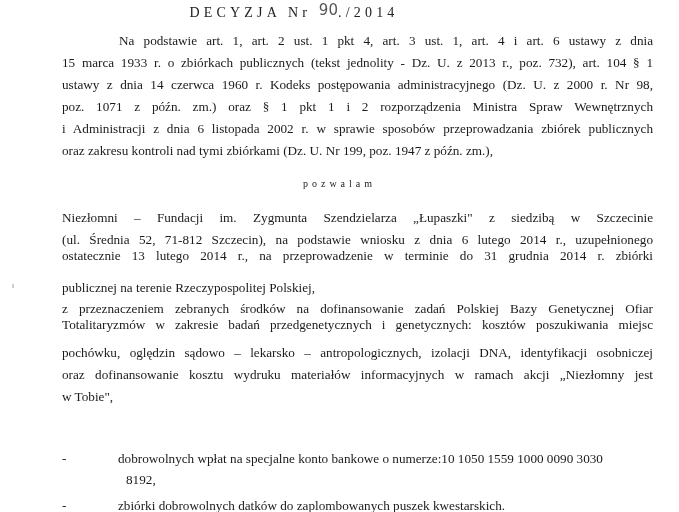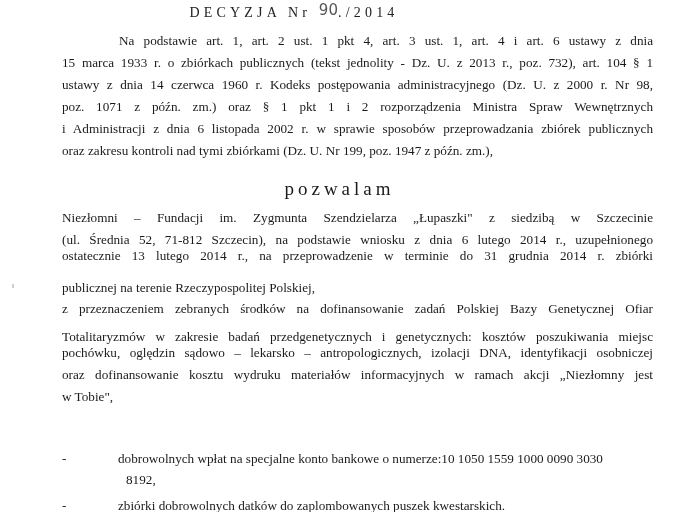--- a/index.html
+++ b/index.html
@@ -50,21 +50,21 @@
       text-align: justify;
       text-align-last: justify;
     }
     .pozwalam {
       position: absolute;
       top: 178px;
       left: 0;
       width: 679px;
       text-align: center;
       letter-spacing: 4px;
-      font-size: 19px;
+      font-size: 10px;
     }
     .dash {
       position: absolute;
       left: 62px;
       font-size: 13px;
     }
     .margin-mark {
       position: absolute;
       left: 12px;
       top: 284px;
@@ -95,21 +95,21 @@
     <div class="line just" style="top:210px;left:62px;width:591px;">Niezłomni – Fundacji im. Zygmunta Szendzielarza „Łupaszki" z siedzibą w Szczecinie</div>
     <div class="line just" style="top:232px;left:62px;width:591px;">(ul. Średnia 52, 71-812 Szczecin), na podstawie wniosku z dnia 6 lutego 2014 r., uzupełnionego</div>
     <div class="line just" style="top:248px;left:62px;width:591px;">ostatecznie 13 lutego 2014 r., na przeprowadzenie w terminie do 31 grudnia 2014 r. zbiórki</div>
     <div class="line" style="top:280px;left:62px;font-family:Liberation Serif, serif;">publicznej na terenie Rzeczypospolitej Polskiej,</div>
   </div>
 
   <div class="margin-mark"></div>
 
   <div>
     <div class="line just" style="top:301px;left:62px;width:591px;">z przeznaczeniem zebranych środków na dofinansowanie zadań Polskiej Bazy Genetycznej Ofiar</div>
-    <div class="line just" style="top:329px;left:62px;width:591px;">Totalitaryzmów w zakresie badań przedgenetycznych i genetycznych: kosztów poszukiwania miejsc</div>
+    <div class="line just" style="top:317px;left:62px;width:591px;">Totalitaryzmów w zakresie badań przedgenetycznych i genetycznych: kosztów poszukiwania miejsc</div>
     <div class="line just" style="top:345px;left:62px;width:591px;">pochówku, oględzin sądowo – lekarsko – antropologicznych, izolacji DNA, identyfikacji osobniczej</div>
     <div class="line just" style="top:367px;left:62px;width:591px;">oraz dofinansowanie kosztu wydruku materiałów informacyjnych w ramach akcji „Niezłomny jest</div>
     <div class="line" style="top:389px;left:62px;">w Tobie",</div>
   </div>
 
 
   <div>
     <div>
       <span class="dash" style="top:451px;">-</span>
       <div class="line" style="top:451px;left:118px;">dobrowolnych wpłat na specjalne konto bankowe o numerze:10 1050 1559 1000 0090 3030</div>

